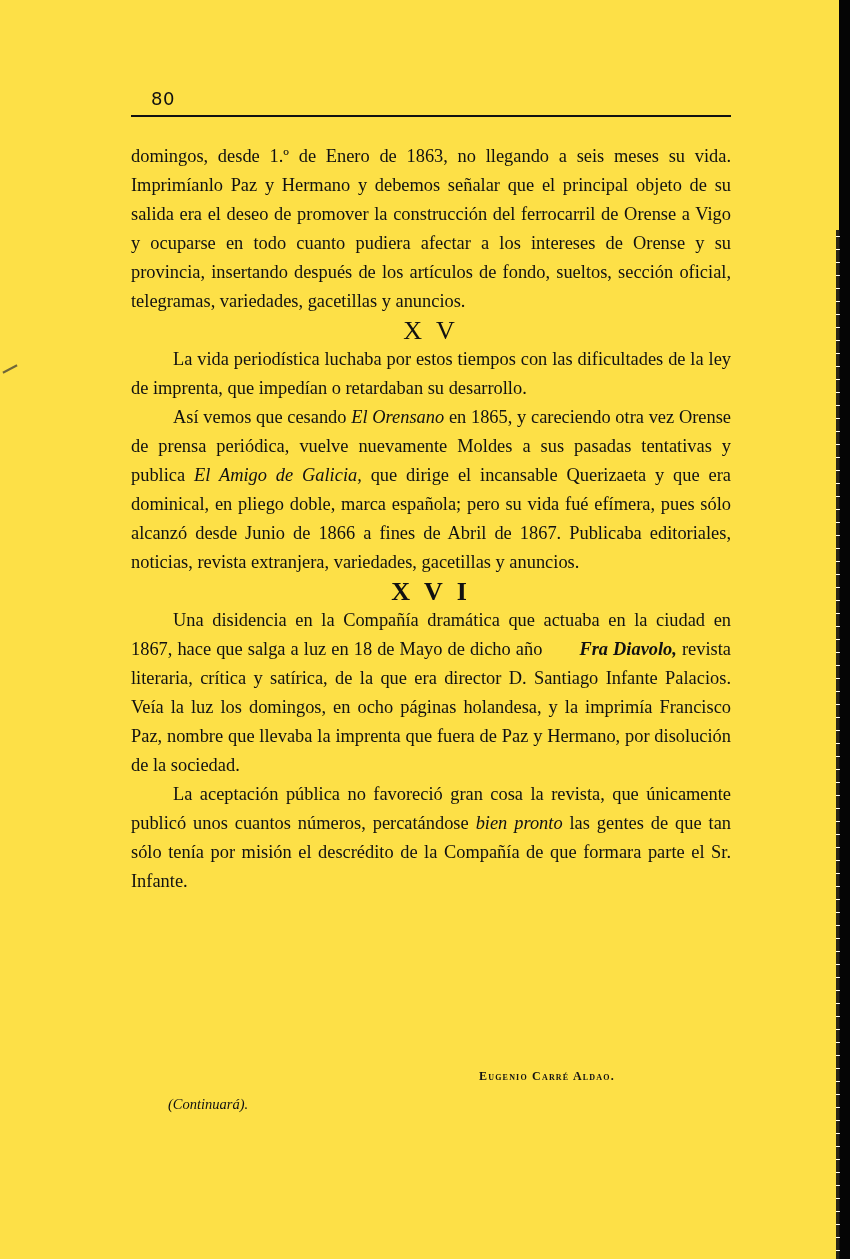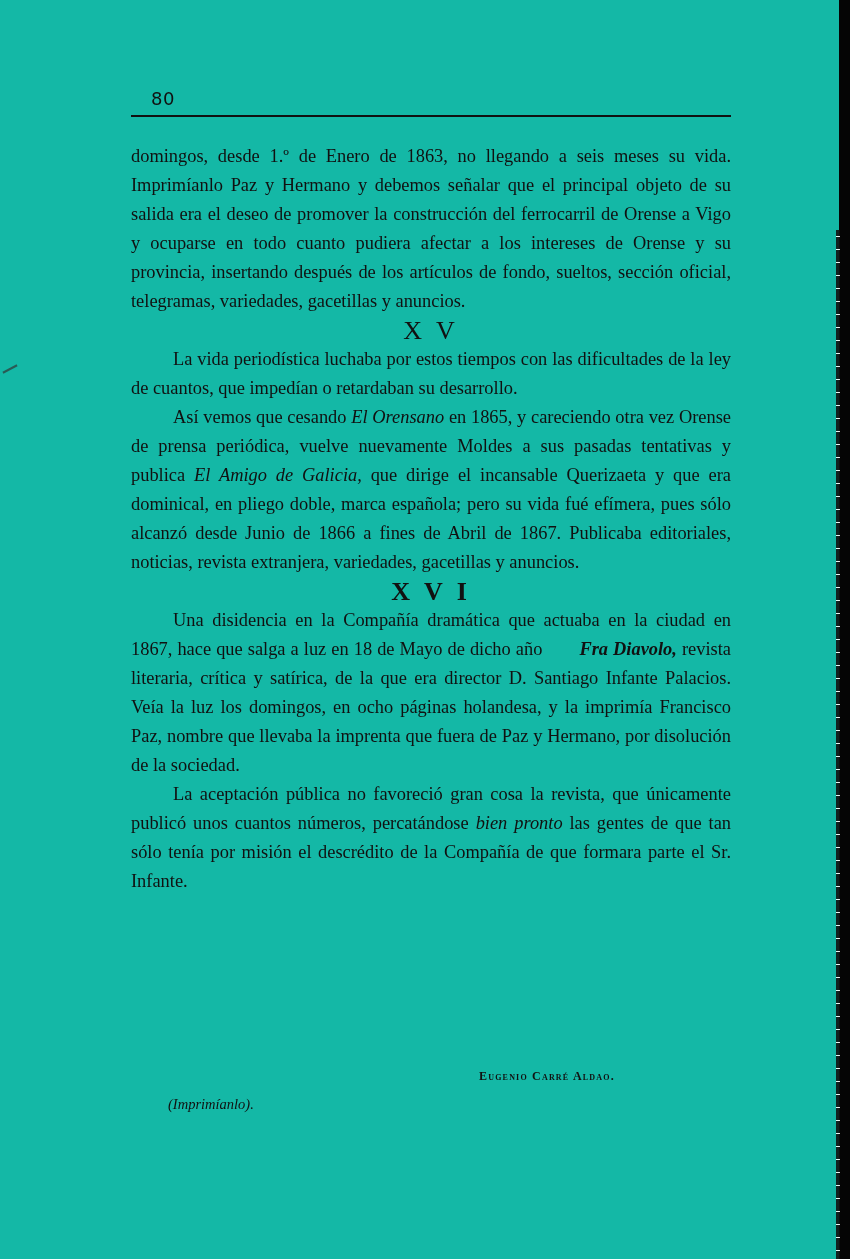--- a/index.html
+++ b/index.html
@@ -13,21 +13,21 @@
       position: relative;
       overflow: hidden;
       font-family: "Liberation Serif", "DejaVu Serif", serif;
       color: #111111;
     }
     .page {
       position: absolute;
       left: 0; top: 0;
       width: 850px;
       height: 1259px;
-      background: #14b8a6;
+      background: #fde047;
     }
     
     .binding-edge {
       position: absolute;
       left: 839px;
       top: 0;
       width: 11px;
       height: 1259px;
       background: #050505;
     }
@@ -150,25 +150,25 @@
   <div class="running-head">
     <span class="page-number">80</span>
   </div>
   <div class="head-rule"></div>
 
   <div class="body-text">
     <p>domingos, desde 1.º de Enero de 1863, no llegando a seis meses su vida. Imprimíanlo Paz y Hermano y debemos señalar que el principal objeto de su salida era el deseo de promover la construcción del ferrocarril de Orense a Vigo y ocuparse en todo cuanto pudiera afectar a los intereses de Orense y su provincia, insertando después de los artículos de fondo, sueltos, sección oficial, telegramas, variedades, gacetillas y anuncios.</p>
 
     <p class="section-heading section-xv">X V</p>
 
-    <p class="indent">La vida periodística luchaba por estos tiempos con las dificultades de la ley de cuantos, que impedían o retardaban su desarrollo.</p>
+    <p class="indent">La vida periodística luchaba por estos tiempos con las dificultades de la ley de imprenta, que impedían o retardaban su desarrollo.</p>
     <p class="indent"><span>Así vemos que cesando </span><em>El Orensano</em><span> en 1865, y careciendo otra vez Orense de prensa periódica, vuelve nuevamente Moldes a sus pasadas tentativas y publica </span><em>El Amigo de Galicia,</em><span> que dirige el incansable Querizaeta y que era dominical, en pliego doble, marca española; pero su vida fué efímera, pues sólo alcanzó desde Junio de 1866 a fines de Abril de 1867. Publicaba editoriales, noticias, revista extranjera, variedades, gacetillas y anuncios.</span></p>
 
     <p class="section-heading section-xvi">X V I</p>
 
     <p class="indent"><span>Una disidencia en la Compañía dramática que actuaba en la ciudad en 1867, hace que salga a luz en 18 de Mayo de dicho año </span><em class="bold">Fra Diavolo,</em><span> revista literaria, crítica y satírica, de la que era director D. Santiago Infante Palacios. Veía la luz los domingos, en ocho páginas holandesa, y la imprimía Francisco Paz, nombre que llevaba la imprenta que fuera de Paz y Hermano, por disolución de la sociedad.</span></p>
     <p class="indent"><span>La aceptación pública no favoreció gran cosa la revista, que únicamente publicó unos cuantos números, percatándose </span><em>bien pronto</em><span> las gentes de que tan sólo tenía por misión el descrédito de la Compañía de que formara parte el Sr. Infante.</span></p>
   </div>
 
   <div class="signature">Eugenio Carré Aldao.</div>
-  <div class="continued">(Imprimíanlo).</div>
+  <div class="continued">(Continuará).</div>
 
 </div>
 
 </body></html>

